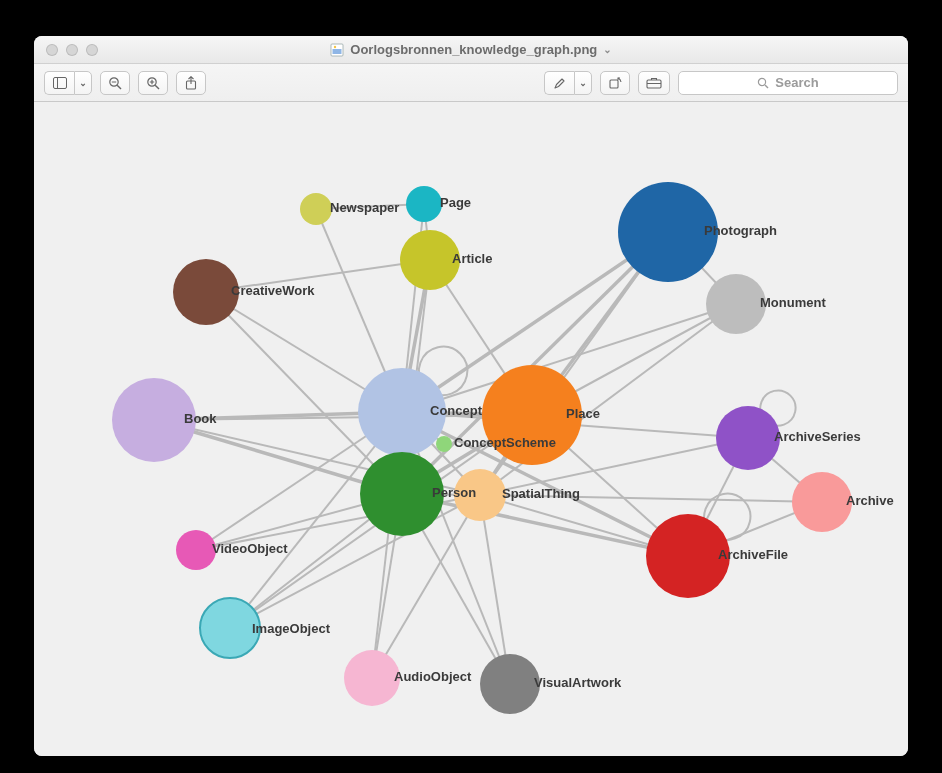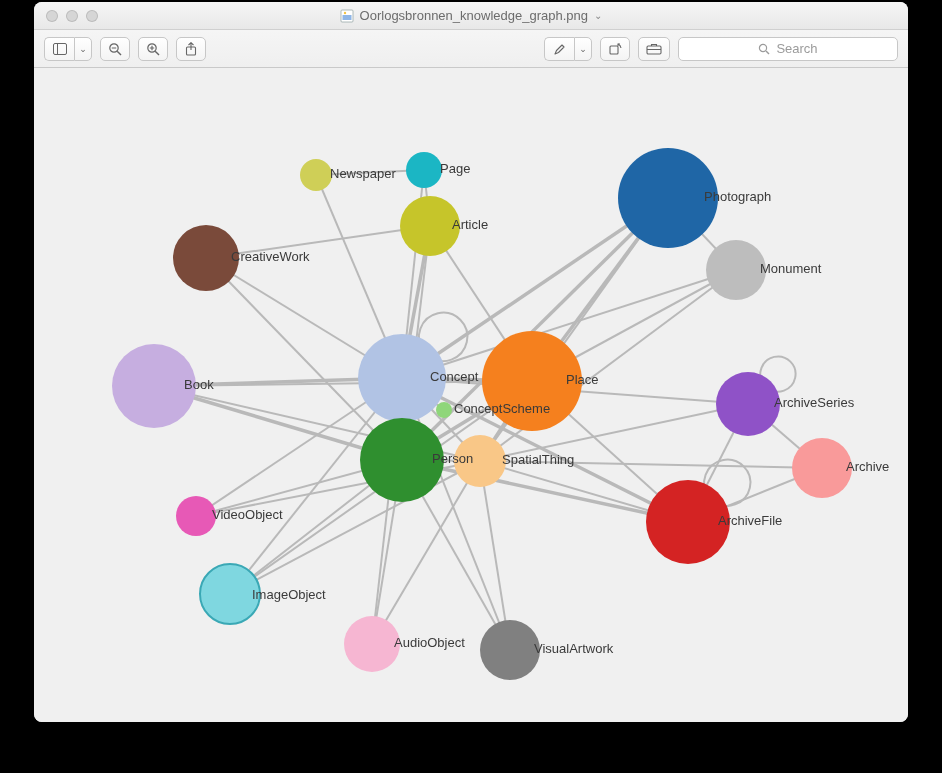--- a/index.html
+++ b/index.html
@@ -7,28 +7,29 @@
     background:#000;
     width:942px; height:773px;
     font-family: -apple-system, "Helvetica Neue", Arial, sans-serif;
     font-size:13px;
     color:#3a3a3a;
     position:relative;
     overflow:hidden;
   }
   .window {
     position:absolute;
-    left:34px; top:2px;
+    left:34px; top:36px;
     width:874px; height:720px;
     background:#ececec;
     border-radius:8px;
     box-shadow: 0 20px 60px rgba(0,0,0,0.5);
     overflow:hidden;
     display:flex;
     flex-direction:column;
+    font-weight:bold;
   }
   .titlebar {
     height:28px;
     background:linear-gradient(#f6f6f6,#e8e8e8);
     border-bottom:1px solid #d0d0d0;
     display:flex;
     align-items:center;
     position:relative;
   }
   .traffic {

